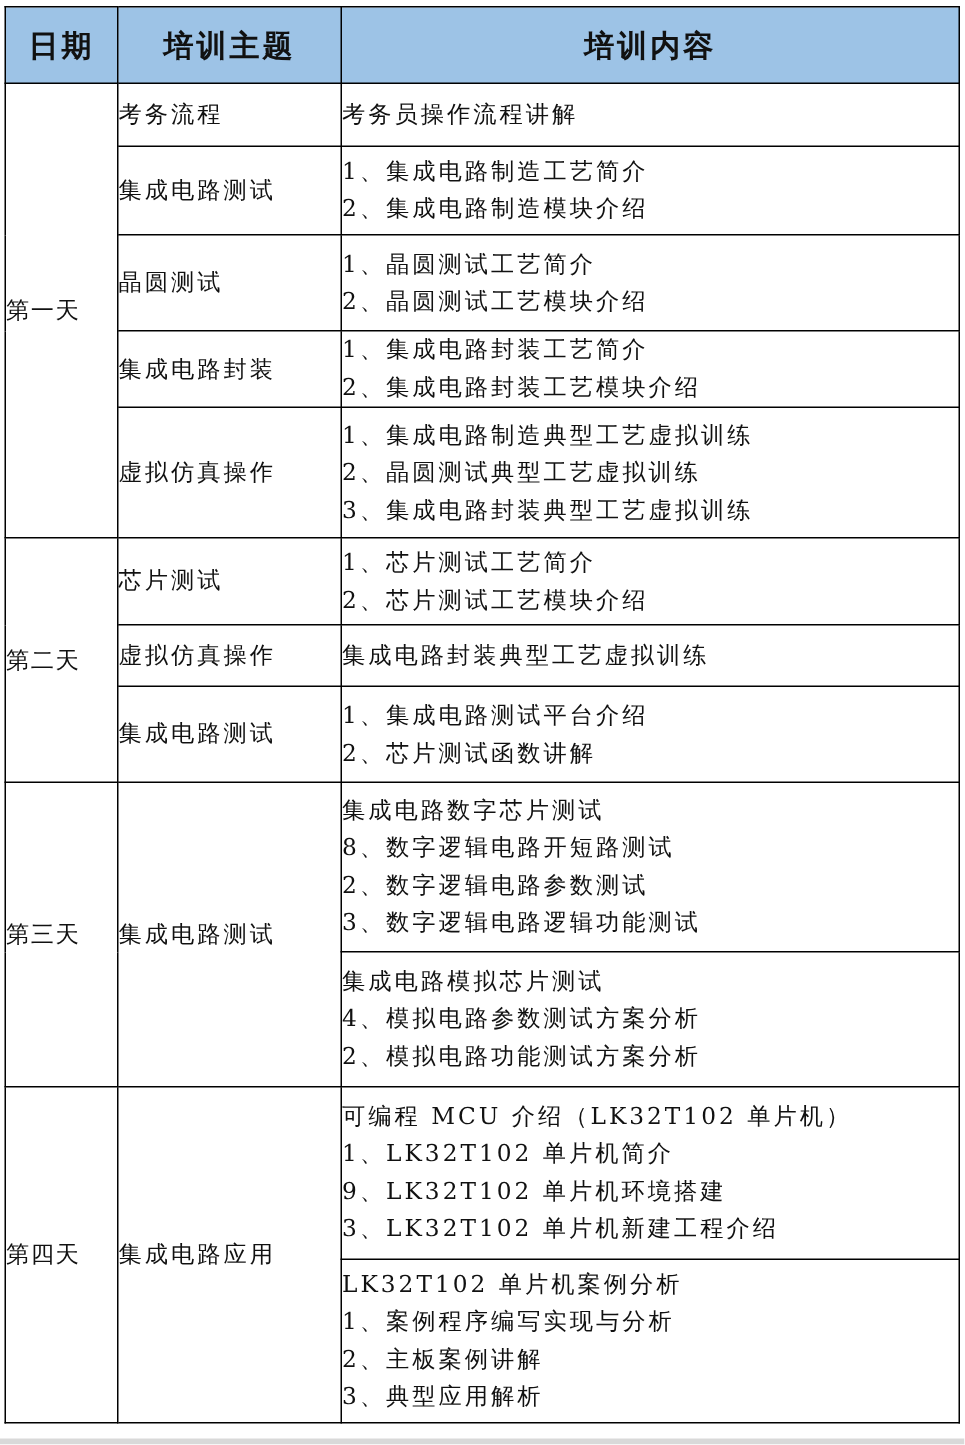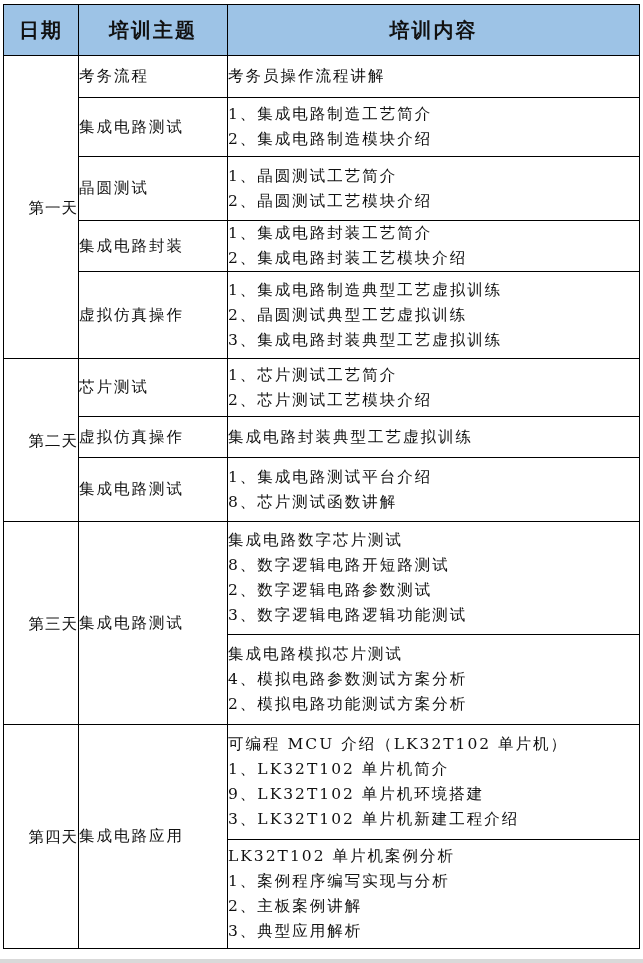--- a/index.html
+++ b/index.html
@@ -15,21 +15,21 @@
     width: 636px; border-collapse: collapse; table-layout: fixed;
     font-size: 15.5px; line-height: 25px;
   }
   table.schedule td, table.schedule th {
     border: 1.5px solid #000; padding: 0; vertical-align: middle;
   }
   col.c1 { width: 75px; }
   col.c2 { width: 149px; }
   col.c3 { width: 412px; }
   th { background: #9dc3e6; height: 50px; font-weight: bold; font-size: 20px; text-align: center; letter-spacing: 2px; }
-  td.day { text-align: right; letter-spacing: 1px; font-family: Liberation Serif, serif; }
+  td.day { text-align: left; letter-spacing: 1px; }
   td.topic { padding-left: 8px; letter-spacing: 2px; }
   td.content { padding-left: 9px; letter-spacing: 2px; }
   .line { display: block; white-space: nowrap; }
   .sub { padding: 4px 0 3px 0; }
 </style>
 </head>
 <body>
 
 <table class="schedule">
   <colgroup>
@@ -94,21 +94,21 @@
     <tr style="height:41px">
       <td class="topic">虚拟仿真操作</td>
       <td class="content">
         <span class="line">集成电路封装典型工艺虚拟训练</span>
       </td>
     </tr>
     <tr style="height:64px">
       <td class="topic">集成电路测试</td>
       <td class="content">
         <span class="line">1、集成电路测试平台介绍</span>
-        <span class="line">8、芯片测试函数讲解</span>
+        <span class="line">2、芯片测试函数讲解</span>
       </td>
     </tr>
 
     <tr style="height:113px">
       <td class="day" rowspan="2">第三天</td>
       <td class="topic" rowspan="2">集成电路测试</td>
       <td class="content sub">
         <span class="line">集成电路数字芯片测试</span>
         <span class="line">8、数字逻辑电路开短路测试</span>
         <span class="line">2、数字逻辑电路参数测试</span>

